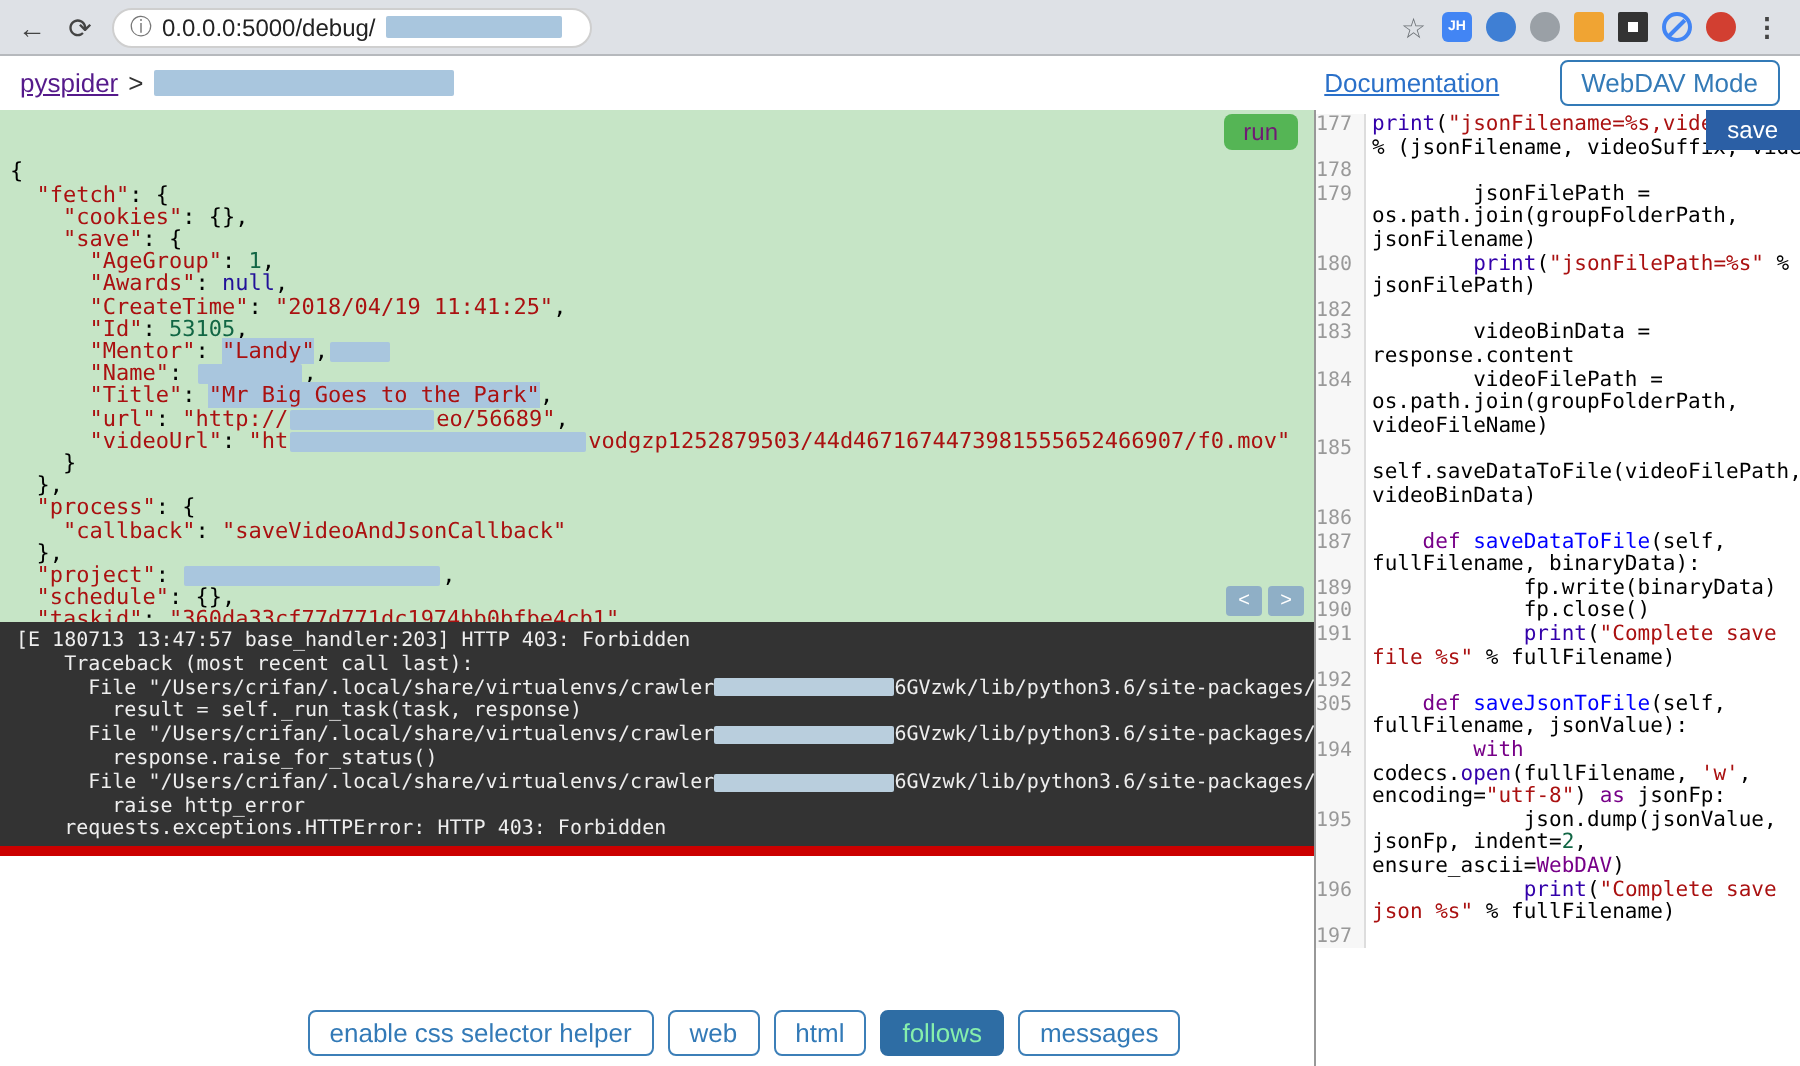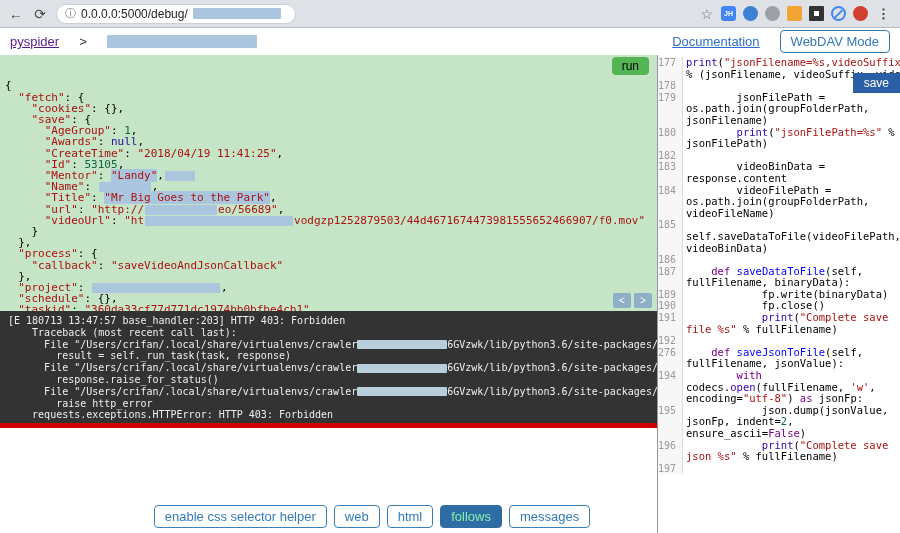--- a/index.html
+++ b/index.html
@@ -27,49 +27,49 @@
   .eic.badge{background:#4285f4;color:#fff;font-size:7px;font-weight:bold;display:flex;align-items:center;justify-content:center}
   .eic.dot{border-radius:50%}
   .eic.blue{background:#3f7fd4}.eic.gray{background:#9aa0a6}.eic.red{background:#d23f31}
   .eic.box{background:#f0a433;border-radius:2px}
   .eic.qr{background:#333;border-radius:1px;position:relative}
   .eic.qr::after{content:"";position:absolute;left:5px;top:5px;width:5px;height:5px;background:#fff}
   .eic.slash{background:transparent;border:2px solid #4285f4;border-radius:50%;position:relative}
   .eic.slash::after{content:"";position:absolute;left:0px;top:4.5px;width:11px;height:2px;background:#4285f4;transform:rotate(-45deg)}
   .menu-ic{color:#444;font-size:13px;font-weight:bold;padding:0 2px;cursor:pointer}
   
-  .hdr{height:27px;background:#fff;display:flex;align-items:center;padding:0 10px;gap:20px;font-size:13px}
+  .hdr{height:27px;background:#fff;display:flex;align-items:center;padding:0 10px;gap:5px;font-size:13px}
   .hdr .app{color:#551a8b;text-decoration:underline;cursor:pointer}
   .hdr .sep{color:#333}
-  .hdr .doc{color:#2a70c9;text-decoration:underline;cursor:pointer;margin-right:0}
+  .hdr .doc{color:#2a70c9;text-decoration:underline;cursor:pointer;margin-right:25px}
   .webdav{background:#fff;border:1px solid var(--accent);color:var(--accent);border-radius:4px;
           padding:3px 10px;font-size:13px;cursor:pointer}
   
   .main{display:flex;height:478px}
   .left{width:657px;display:flex;flex-direction:column}
   .te{position:relative;height:256px;background:var(--editor_green);padding:3px 5px;
       font:11px/11.2px "DejaVu Sans Mono",monospace;color:#000;overflow:hidden;white-space:pre}
   .te .s{color:var(--string_red)}
   .te .n{color:var(--number_green)}
   .te .a{color:var(--atom_blue)}
   .te .sb{color:var(--string_red);background:var(--redact_blue)}
   .te-r{height:10px;margin:0 1px}
-  .run-btn{position:absolute;top:2px;right:8px;background:var(--run_green);color:#000000;border:none;
+  .run-btn{position:absolute;top:2px;right:8px;background:var(--run_green);color:#701a75;border:none;
            border-radius:4px;font-size:12px;padding:2px 10px;cursor:pointer}
   .te-nav{position:absolute;right:5px;bottom:3px;display:flex;gap:3px}
   .te-nav button{width:18px;height:15px;background:#8fafc6;color:#fff;border:none;border-radius:2px;
                  font-size:10px;line-height:1;cursor:pointer}
   .console{height:112px;background:var(--console_bg);color:#eee;
            font:10px/11.8px "DejaVu Sans Mono",monospace;padding:4px 8px;overflow:hidden;white-space:pre}
   .co-r{height:9px;background:#b9cedd}
   .redbar{height:5px;background:var(--error_red)}
   .leftrest{flex:1;background:#fff}
   
   .right{flex:1;border-left:1px solid #989898;position:relative;background:#fff;overflow:hidden;padding-top:2px}
-  .save-btn{position:absolute;top:18px;right:0;background:var(--save_blue);color:#fff;border:none;
+  .save-btn{position:absolute;top:0;right:0;background:var(--save_blue);color:#fff;border:none;
             padding:3px 11px;font-size:12px;z-index:2;cursor:pointer}
   .crow{display:flex}
   .cno{width:25px;flex-shrink:0;background:#f7f7f7;border-right:1px solid #ddd;color:#999;
        font:10px/11.6px "DejaVu Sans Mono",monospace;text-align:right;padding-right:14px}
   .ctx{flex:1;font:10.5px/11.6px "DejaVu Sans Mono",monospace;color:#000;padding-left:3px;
        white-space:pre-wrap;overflow-wrap:break-word;min-height:11.6px}
   .py-s{color:var(--string_red)} .py-k{color:var(--keyword_purple)}
   .py-d{color:var(--def_blue)} .py-n{color:var(--number_green)} .py-b{color:var(--builtin_blue)}
   
   .footer{position:absolute;bottom:5px;left:0;width:744px;display:flex;justify-content:center;gap:7px;z-index:3}
@@ -178,30 +178,30 @@
         </div>
         <div class="crow">
           <div class="cno">191</div>
           <div class="ctx">            <span class="py-b">print</span>(<span class="py-s">"Complete save file %s"</span> % fullFilename)</div>
         </div>
         <div class="crow">
           <div class="cno">192</div>
           <div class="ctx"></div>
         </div>
         <div class="crow">
-          <div class="cno">276</div>
+          <div class="cno">305</div>
           <div class="ctx">    <span class="py-k">def</span> <span class="py-d">saveJsonToFile</span>(self, fullFilename, jsonValue):</div>
         </div>
         <div class="crow">
           <div class="cno">194</div>
           <div class="ctx">        <span class="py-k">with</span> codecs.<span class="py-b">open</span>(fullFilename, <span class="py-s">'w'</span>, encoding=<span class="py-s">"utf-8"</span>) <span class="py-k">as</span> jsonFp:</div>
         </div>
         <div class="crow">
           <div class="cno">195</div>
-          <div class="ctx">            json.dump(jsonValue, jsonFp, indent=<span class="py-n">2</span>, ensure_ascii=<span class="py-k">False</span>)</div>
+          <div class="ctx">            json.dump(jsonValue, jsonFp, indent=<span class="py-n">2</span>, ensure_ascii=<span class="py-k">WebDAV</span>)</div>
         </div>
         <div class="crow">
           <div class="cno">196</div>
           <div class="ctx">            <span class="py-b">print</span>(<span class="py-s">"Complete save json %s"</span> % fullFilename)</div>
         </div>
         <div class="crow">
           <div class="cno">197</div>
           <div class="ctx"></div>
         </div>
       </div>

